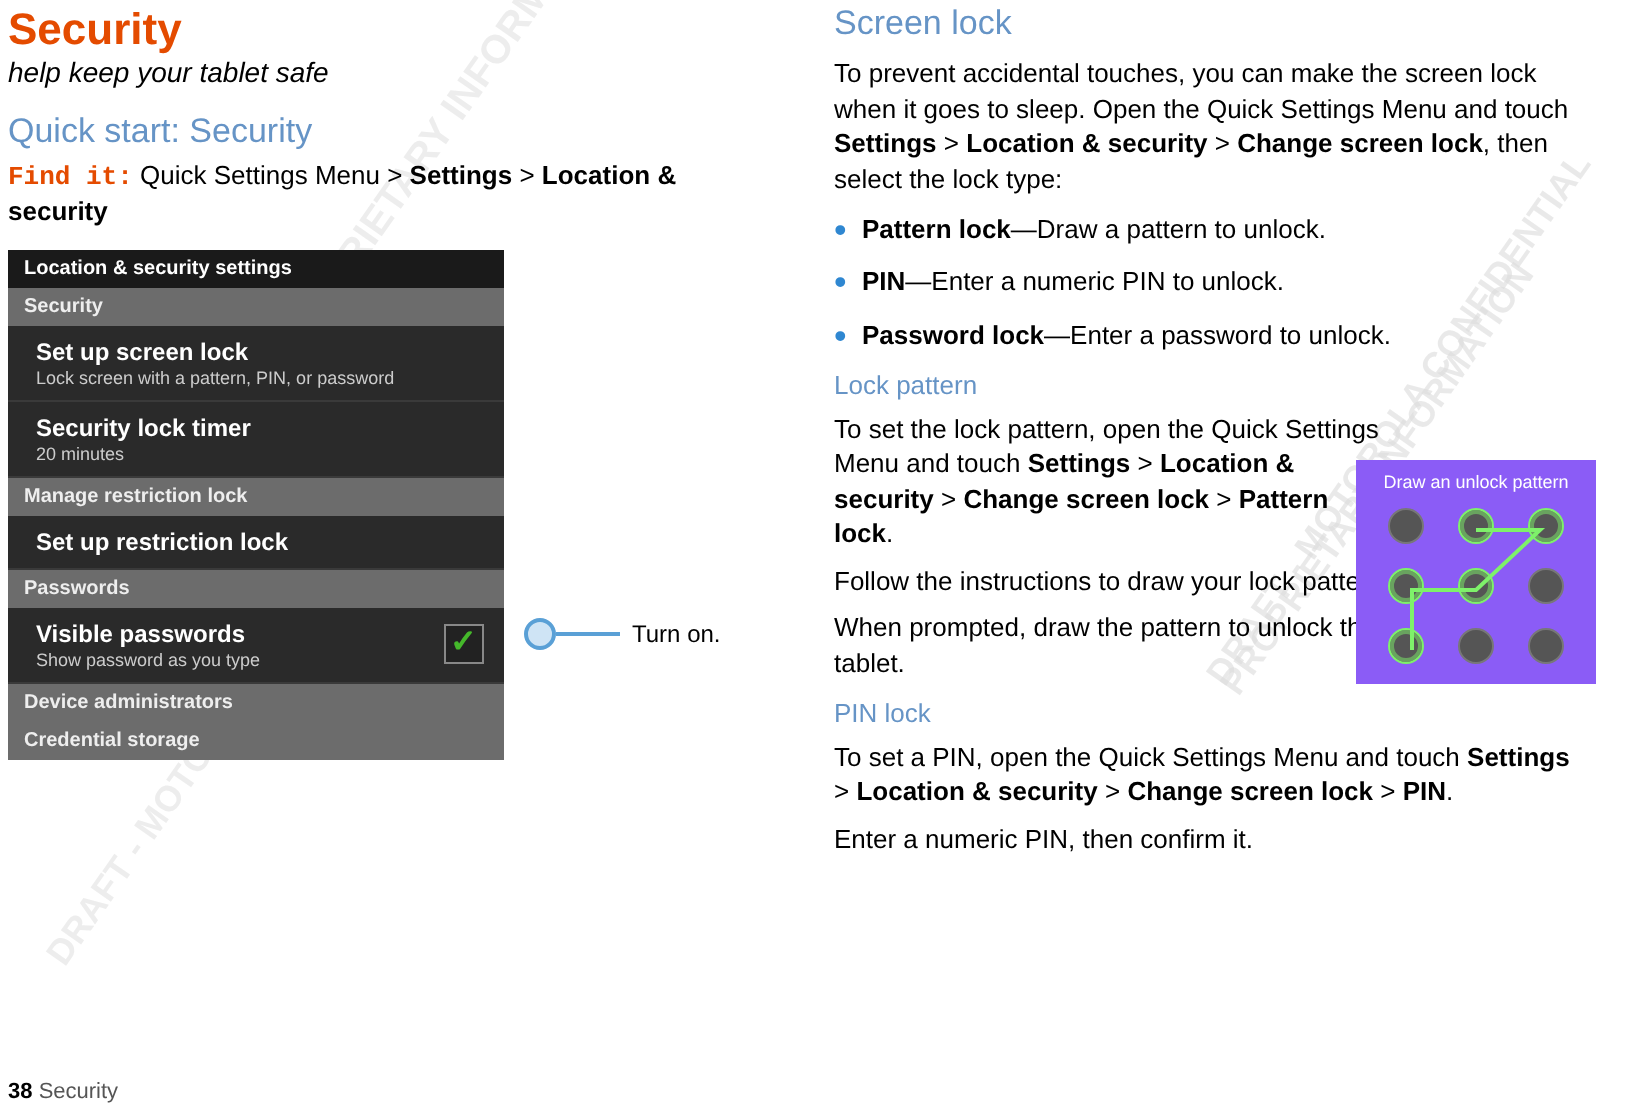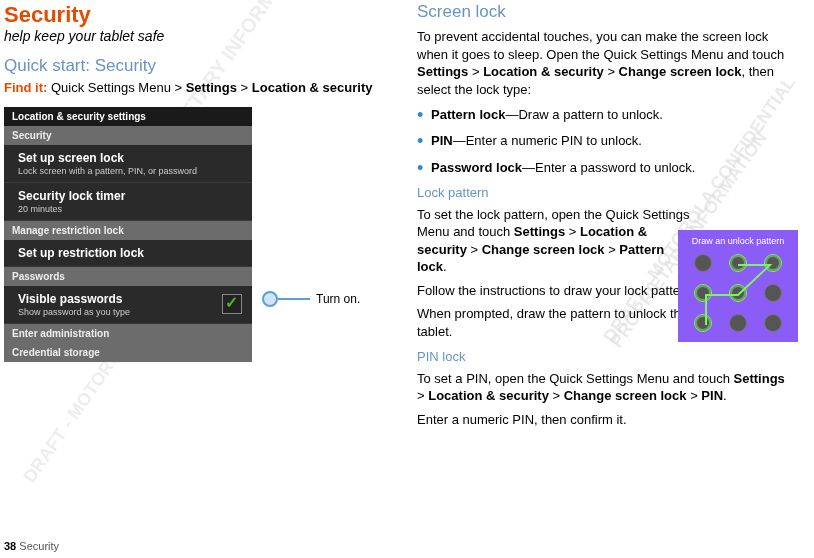--- a/index.html
+++ b/index.html
@@ -48,21 +48,21 @@
     color: #6694c6;
     font-size: 13px;
     font-weight: normal;
     margin: 8px 0 2px 0;
   }
   .findit {
     font-size: 13px;
     line-height: 1.3;
     margin-bottom: 10px;
   }
-  .findit-label { color: #e44b00; font-weight: bold; }
+  .findit-label { color: #e44b00; font-weight: bold; font-family: Liberation Mono, monospace; }
   .body {
     font-size: 13px;
     line-height: 1.35;
     margin: 6px 0;
   }
   .body.narrow { width: 280px; }
   strong { font-weight: bold; }
   ul.lock-list { list-style: none; padding: 0; margin: 6px 0; }
   ul.lock-list li {
     font-size: 13px;
@@ -268,21 +268,21 @@
 
         <div class="section">Passwords</div>
         <div class="row">
           <div class="txt">
             <div class="title">Visible passwords</div>
             <div class="desc">Show password as you type</div>
           </div>
           <div class="checkbox checked"></div>
         </div>
 
-        <div class="section">Enter administration</div>
+        <div class="section">Device administrators</div>
 
         <div class="section">Credential storage</div>
       </div>
 
       <div class="callout" style="left:240px; top:184px;padding-left:18px;">
         <div class="dot"></div>
         <div class="line"></div>
         <div class="lbl">Turn on.</div>
       </div>
     </div>

